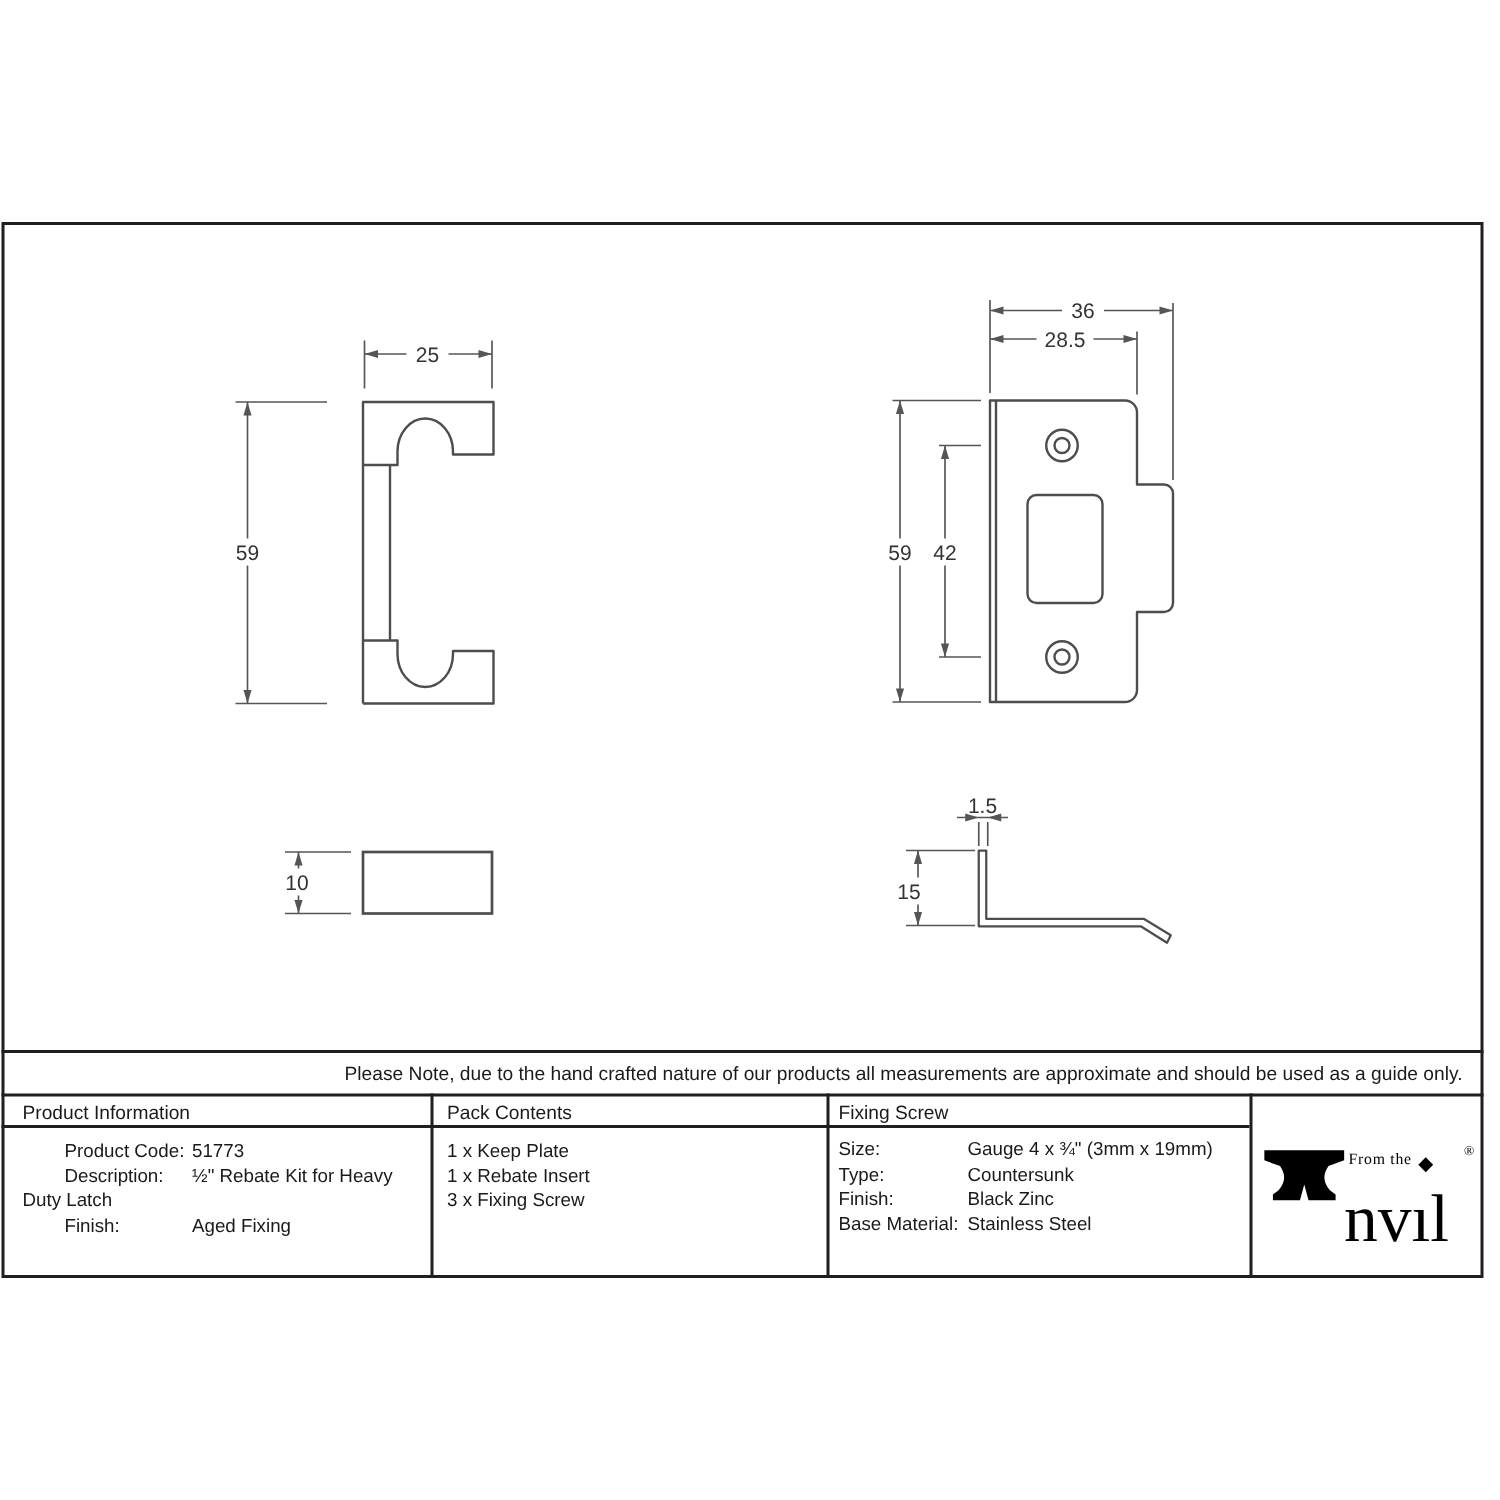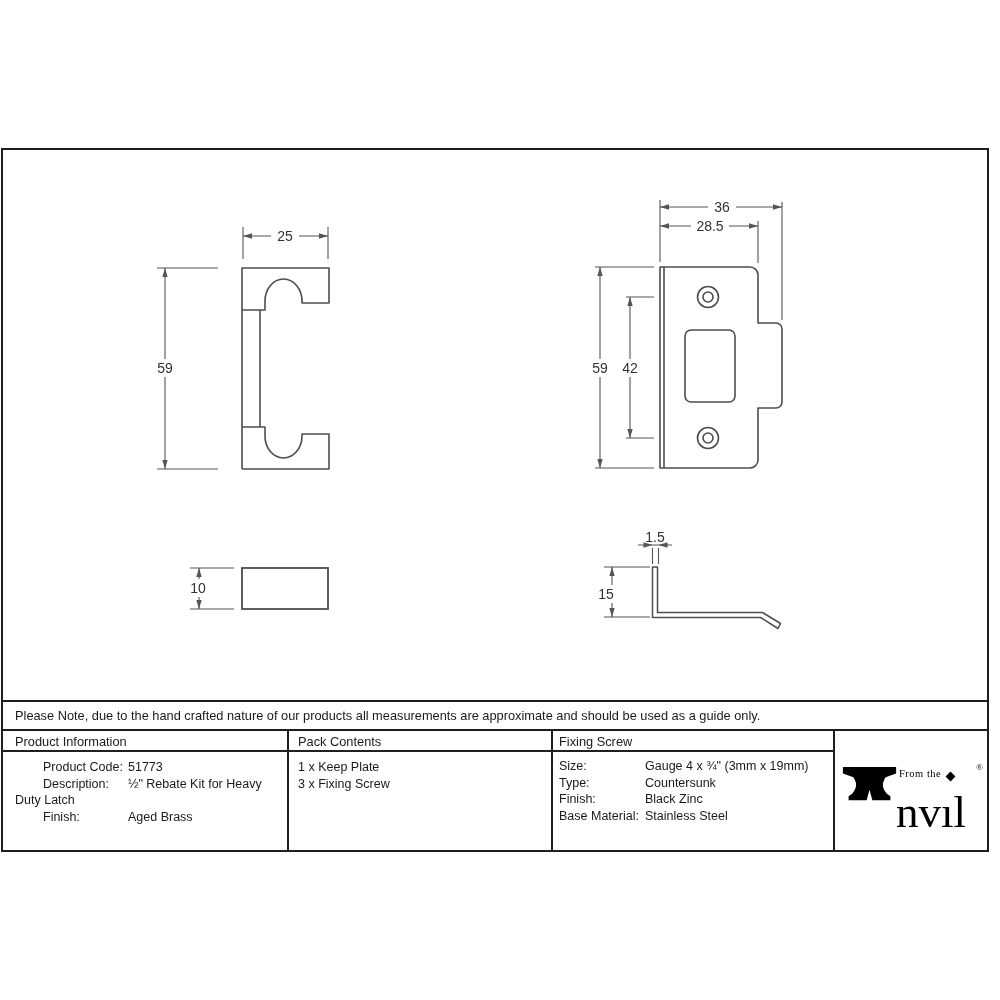--- a/index.html
+++ b/index.html
@@ -4,21 +4,21 @@
 <style>
   html,body{margin:0;padding:0;background:#fff;}
   .page{position:relative;width:1000px;height:1000px;background:#fff;
         font-family:"Liberation Sans",sans-serif;color:#1a1a1a;overflow:hidden;}
   .draw{position:absolute;left:0;top:0;width:1000px;height:1000px;}
   .frame{position:absolute;left:1px;top:148px;width:988px;height:704px;
          border:2px solid #1f1f1f;box-sizing:border-box;}
   .hline{position:absolute;background:#1f1f1f;height:2px;}
   .vline{position:absolute;background:#1f1f1f;width:2px;}
   .note{position:absolute;left:15px;top:702px;width:960px;height:27px;
-        line-height:27px;font-size:12.8px;}
+        line-height:27px;font-size:12.8px;text-align:right;}
   .th{position:absolute;top:733px;font-size:12.8px;line-height:17px;}
   .col{position:absolute;font-size:12.5px;line-height:16.5px;}
   .kv .k{display:inline-block;}
   .c1 .k{width:85px;margin-left:28px;}
   .c3 .k{width:86px;}
   .logo{position:absolute;left:835px;top:729px;width:180px;height:121px;}
   .logo-anvil{position:absolute;left:6px;top:36px;width:57px;height:38px;}
   .logo-from{position:absolute;left:64px;top:39px;font-family:"Liberation Serif",serif;
              font-size:10.5px;letter-spacing:.5px;color:#000;}
   .logo-name{position:absolute;left:61px;top:33px;font-family:"Liberation Serif",serif;
@@ -134,26 +134,27 @@
   <div class="th" style="left:559px;">Fixing Screw</div>
 
   <div class="col c1" style="left:15px;top:759px;width:265px;">
     <div class="kv">
       <span class="k">Product Code:</span><span class="v">51773</span>
     </div>
     <div class="kv">
       <span class="k">Description:</span><span class="v">½" Rebate Kit for Heavy Duty Latch</span>
     </div>
     <div class="kv">
-      <span class="k">Finish:</span><span class="v">Aged Brass</span>
+      <span class="k">Finish:</span><span class="v">Aged Fixing</span>
     </div>
   </div>
 
   <div class="col" style="left:298px;top:759px;width:245px;">
     <div>1 x Keep Plate</div>
+    <div>1 x Rebate Insert</div>
     <div>3 x Fixing Screw</div>
   </div>
 
   <div class="col c3" style="left:559px;top:758px;width:270px;">
     <div class="kv">
       <span class="k">Size:</span><span class="v">Gauge 4 x ¾" (3mm x 19mm)</span>
     </div>
     <div class="kv">
       <span class="k">Type:</span><span class="v">Countersunk</span>
     </div>

